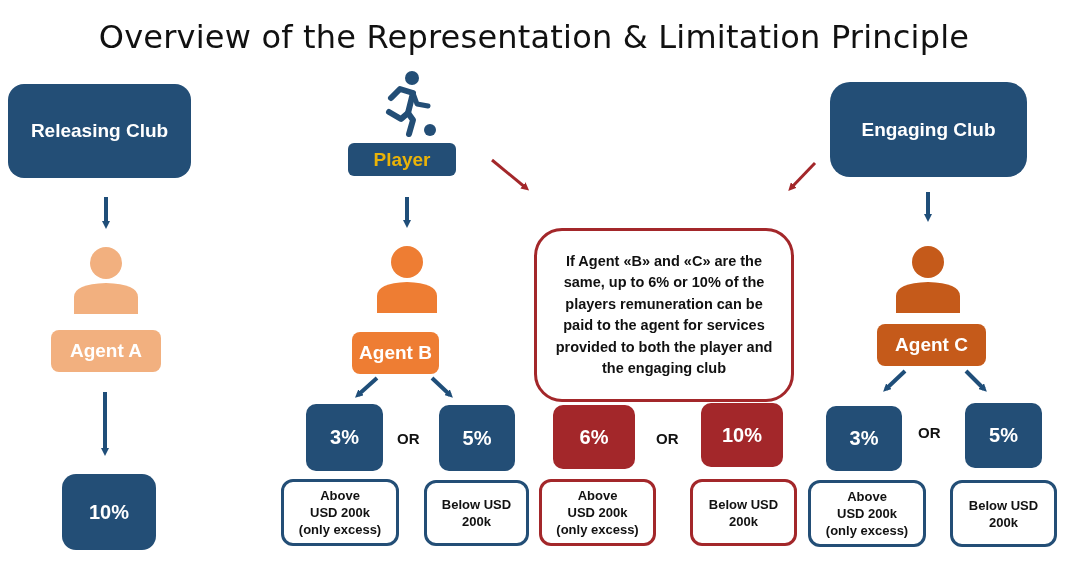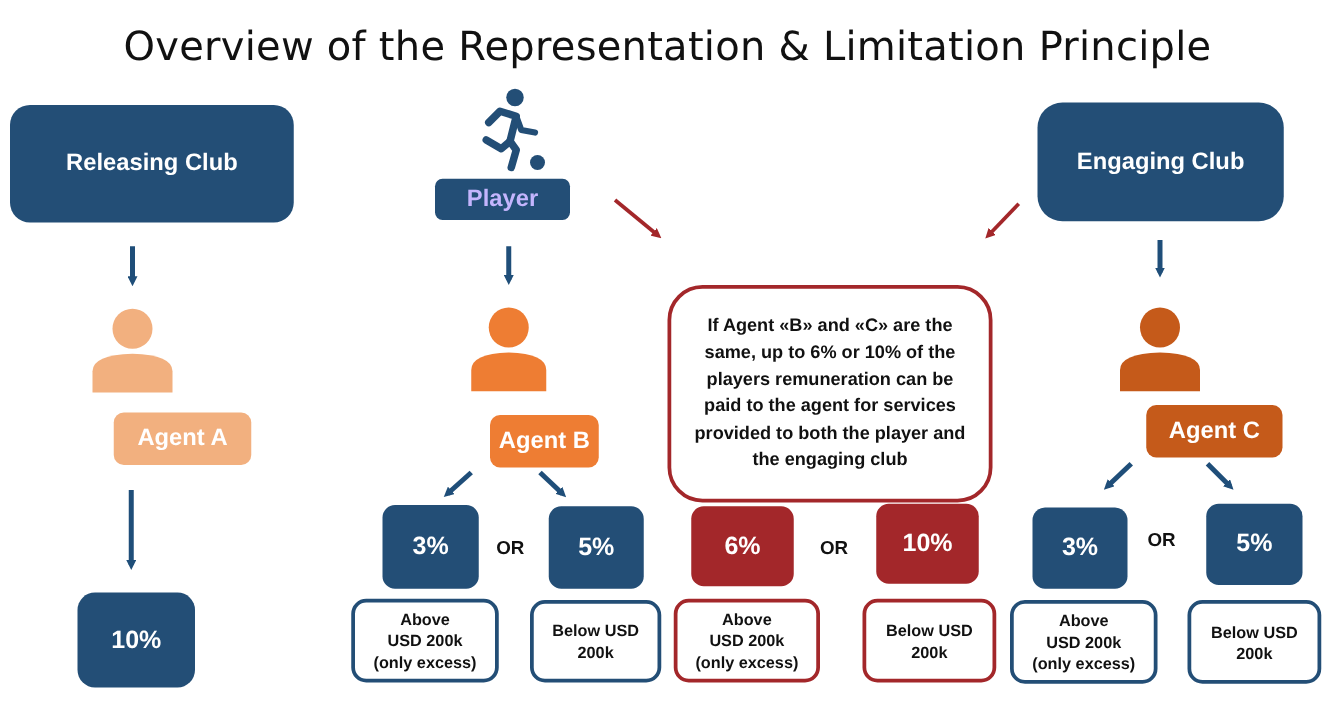--- a/index.html
+++ b/index.html
@@ -3,24 +3,24 @@
 <meta charset="utf-8">
 <style>
   html, body { margin:0; padding:0; background:#ffffff; }
   body { width:1068px; height:570px; position:relative; overflow:hidden;
          font-family: "Liberation Sans", "DejaVu Sans", sans-serif; }
   .abs { position:absolute; box-sizing:border-box; }
   .title { left:0; top:18px; width:1068px; text-align:center; font-size:32px; color:#111;
            font-family:"DejaVu Sans", sans-serif; font-weight:normal; letter-spacing:0.2px; }
   .club { background:#234e76; color:#fff; border-radius:16px; display:flex; align-items:center;
           justify-content:center; font-weight:bold; font-size:19px; }
-  .player-lbl { background:#234e76; color:#c4b5fd; border-radius:6px; display:flex; align-items:center;
+  .player-lbl { background:#234e76; color:#eab308; border-radius:6px; display:flex; align-items:center;
           justify-content:center; font-weight:bold; font-size:19px; }
   .agent-lbl { color:#fff; border-radius:8px; display:flex; align-items:center; justify-content:center;
-          font-weight:bold; font-size:19px;margin-left:40px; }
+          font-weight:bold; font-size:19px; }
   .pct { color:#fff; border-radius:10px; display:flex; align-items:center; justify-content:center;
          font-weight:bold; font-size:20px; }
   .blue { background:#234e76; }
   .red { background:#a3272a; }
   .cond { background:#fff; border-radius:12px; display:flex; align-items:center; justify-content:center;
           text-align:center; font-weight:bold; font-size:13px; line-height:17px; color:#111; padding:2px 4px; }
   .cond.b { border:3px solid #234e76; }
   .cond.r { border:3px solid #a3272a; }
   .or { font-weight:bold; font-size:15px; color:#111; }
   .note { border:3px solid #a3272a; border-radius:28px; background:#fff; display:flex; align-items:center;
@@ -75,21 +75,21 @@
     <circle cx="407" cy="262" r="16"></circle>
     <path d="M377,313 L377,296 Q377,283 407,282 Q437,283 437,296 L437,313 Z"></path>
   </g>
 
   <g fill="#c55a1a">
     <circle cx="928" cy="262" r="16"></circle>
     <path d="M896,313 L896,296 Q896,283 928,282 Q960,283 960,296 L960,313 Z"></path>
   </g>
 </svg>
 
-<div class="abs club" style="left:8px;top:84px;width:227px;height:94px;">Releasing Club</div>
+<div class="abs club" style="left:8px;top:84px;width:183px;height:94px;">Releasing Club</div>
 <div class="abs agent-lbl" style="left:51px;top:330px;width:110px;height:42px;background:#f2b07f;">Agent A</div>
 <div class="abs pct blue" style="left:62px;top:474px;width:94px;height:76px;border-radius:14px;">10%</div>
 
 <div class="abs player-lbl" style="left:348px;top:143px;width:108px;height:33px;">Player</div>
 <div class="abs agent-lbl" style="left:352px;top:332px;width:87px;height:42px;background:#ee7d33;">Agent B</div>
 
 <div class="abs pct blue" style="left:306px;top:404px;width:77px;height:67px;">3%</div>
 <div class="abs or" style="left:397px;top:430px;">OR</div>
 <div class="abs pct blue" style="left:439px;top:405px;width:76px;height:66px;">5%</div>
 

